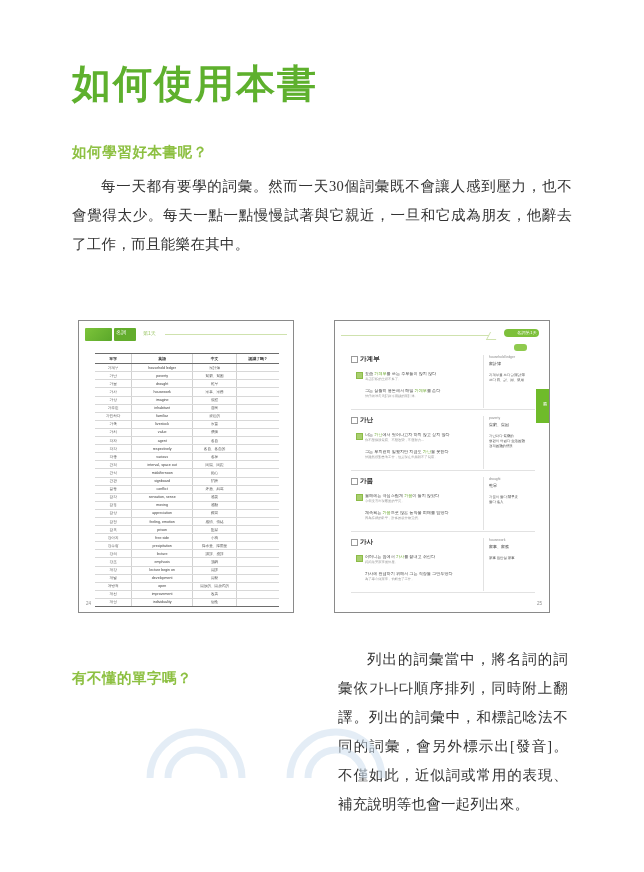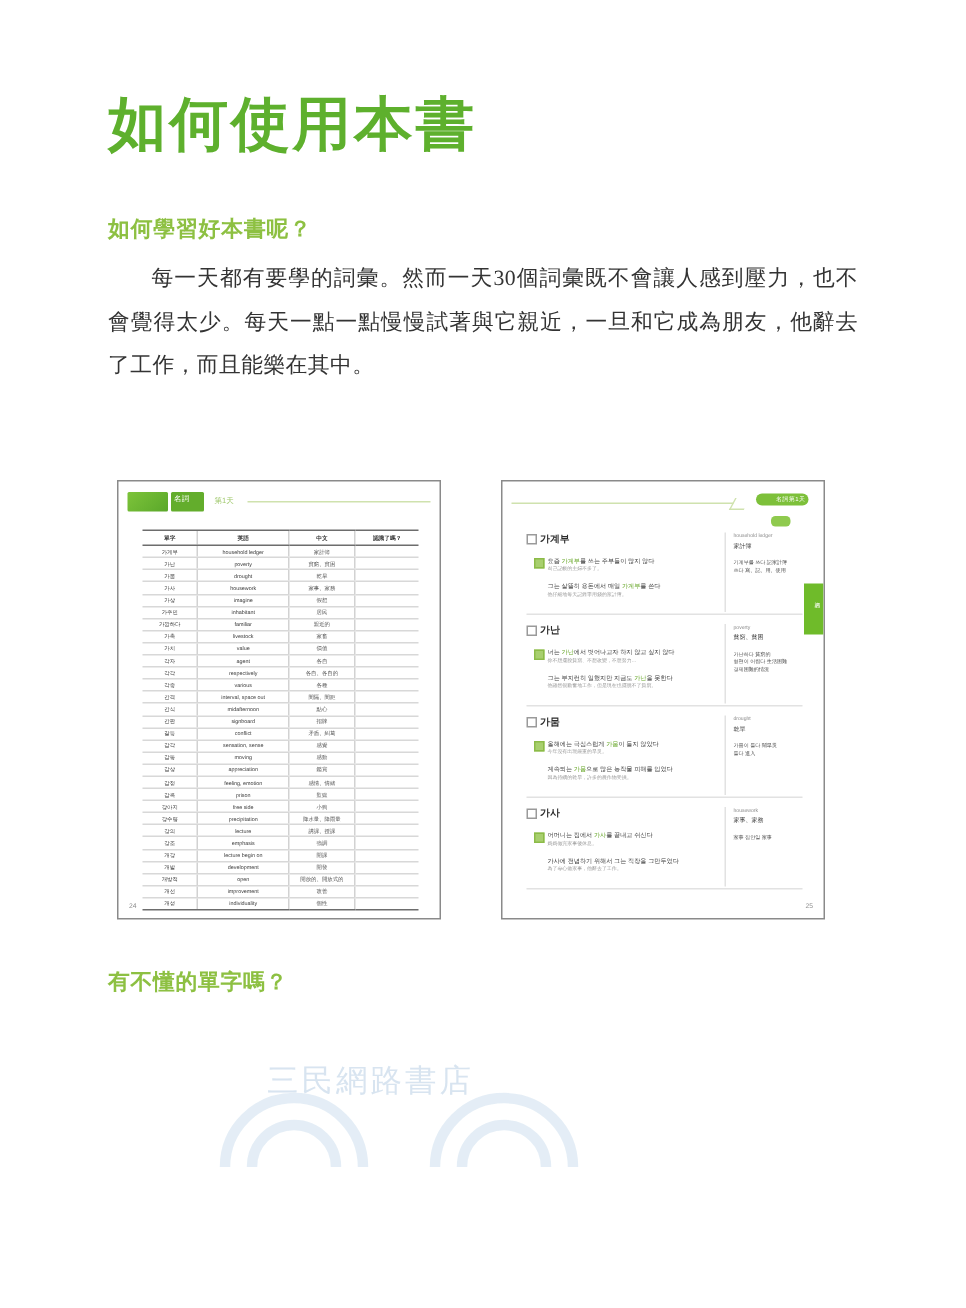--- a/index.html
+++ b/index.html
@@ -279,21 +279,21 @@
     font-size: 4.5px; color: #8e8e8e;
     font-family: "Liberation Sans", sans-serif;
   }
 
   
   .col {
     position: absolute;
     width: 230px;
     top: 645px;
   }
-  .col-left  { left: 72px; }
+  .col-left  { left: 72px; margin-top: 24px; }
   .col-right { left: 338px; }
   .col h3 {
     margin: 0 0 10px 0;
     font-size: 14.5px;
     color: #8dc042;
     font-weight: bold;
     letter-spacing: .5px;
     font-family: "Liberation Sans", sans-serif;
   }
   .col p {
@@ -311,21 +311,20 @@
 
 <div class="watermark">
   <svg class="wm-arcs" width="400" height="90" viewBox="0 0 400 90">
     <g fill="none" stroke="#cfe0ef" stroke-width="7">
       <path d="M10,88 A46,46 0 0 1 102,88"></path>
       <path d="M28,88 A28,28 0 0 1 84,88"></path>
       <path d="M150,88 A46,46 0 0 1 242,88"></path>
       <path d="M168,88 A28,28 0 0 1 224,88"></path>
     </g>
   </svg>
-  <div class="wm-cn">三民網路書店</div>
 </div>
 
 <div class="page-title">如何使用本書</div>
 
 <div class="sub-head sh-main">如何學習好本書呢？</div>
 <div class="body-para">每一天都有要學的詞彙。然而一天30個詞彙既不會讓人感到壓力，也不會覺得太少。每天一點一點慢慢試著與它親近，一旦和它成為朋友，他辭去了工作，而且能樂在其中。</div>
 
 <div class="spread">
 
   <div class="bookpage page-left">
@@ -611,13 +610,14 @@
     <div class="rp-pagenum">25</div>
   </div>
 
 </div>
 
 <div class="col col-left">
   <h3>有不懂的單字嗎？</h3>
 </div>
 
 <div class="col col-right">
+  <p>列出的詞彙當中，將名詞的詞彙依가나다順序排列，同時附上翻譯。列出的詞彙中，和標記唸法不同的詞彙，會另外標示出[發音]。不僅如此，近似詞或常用的表現、補充說明等也會一起列出來。</p>
 </div>
 
 </body></html>

